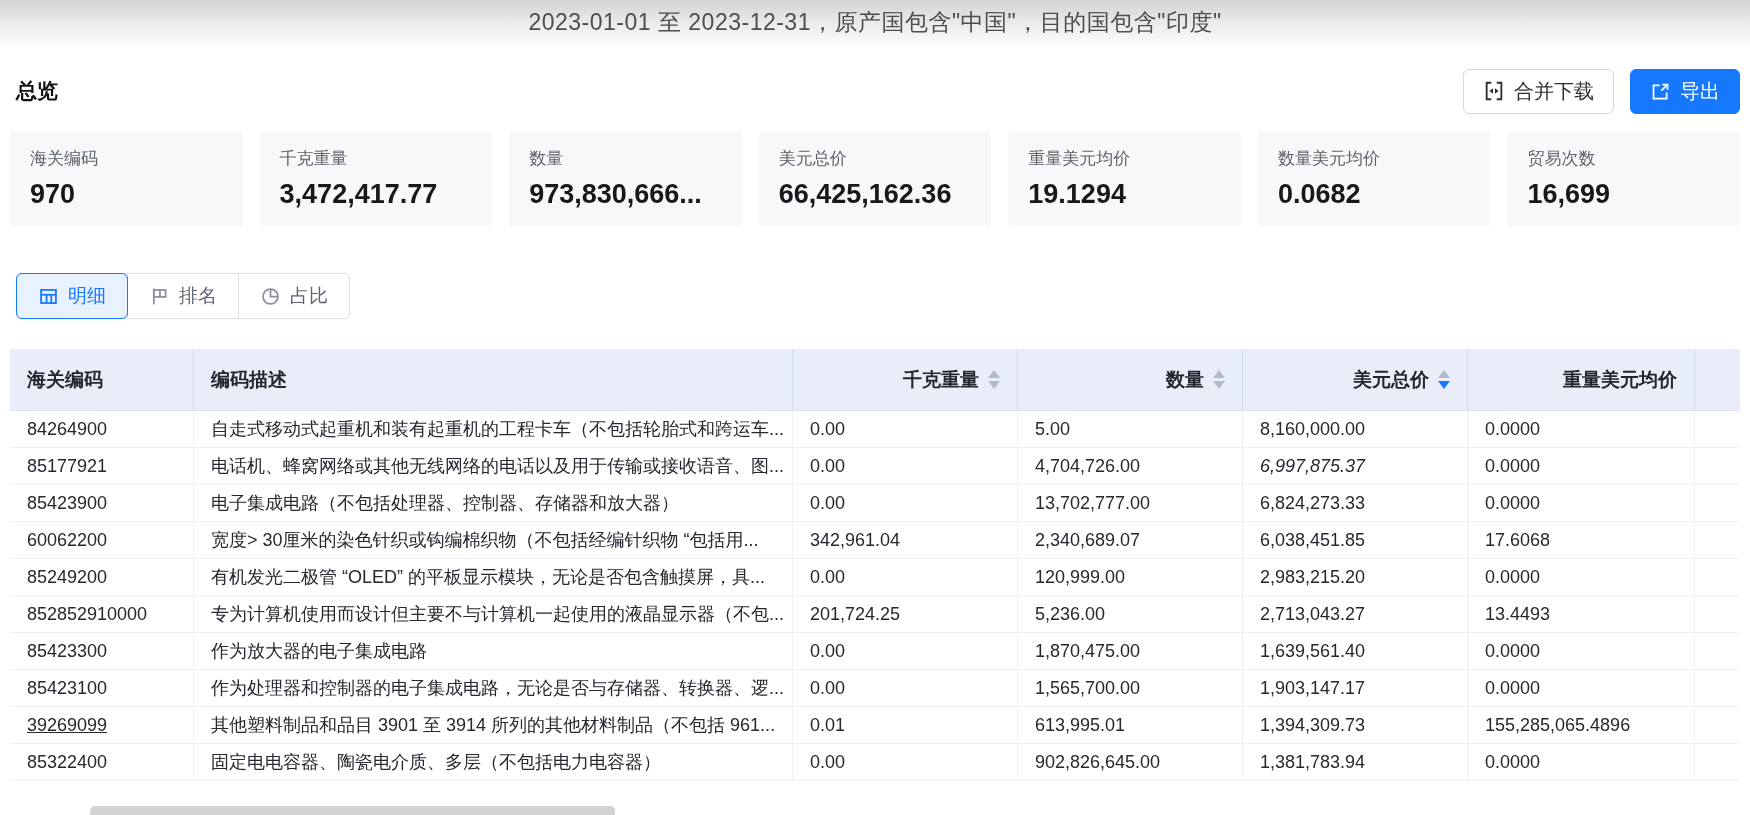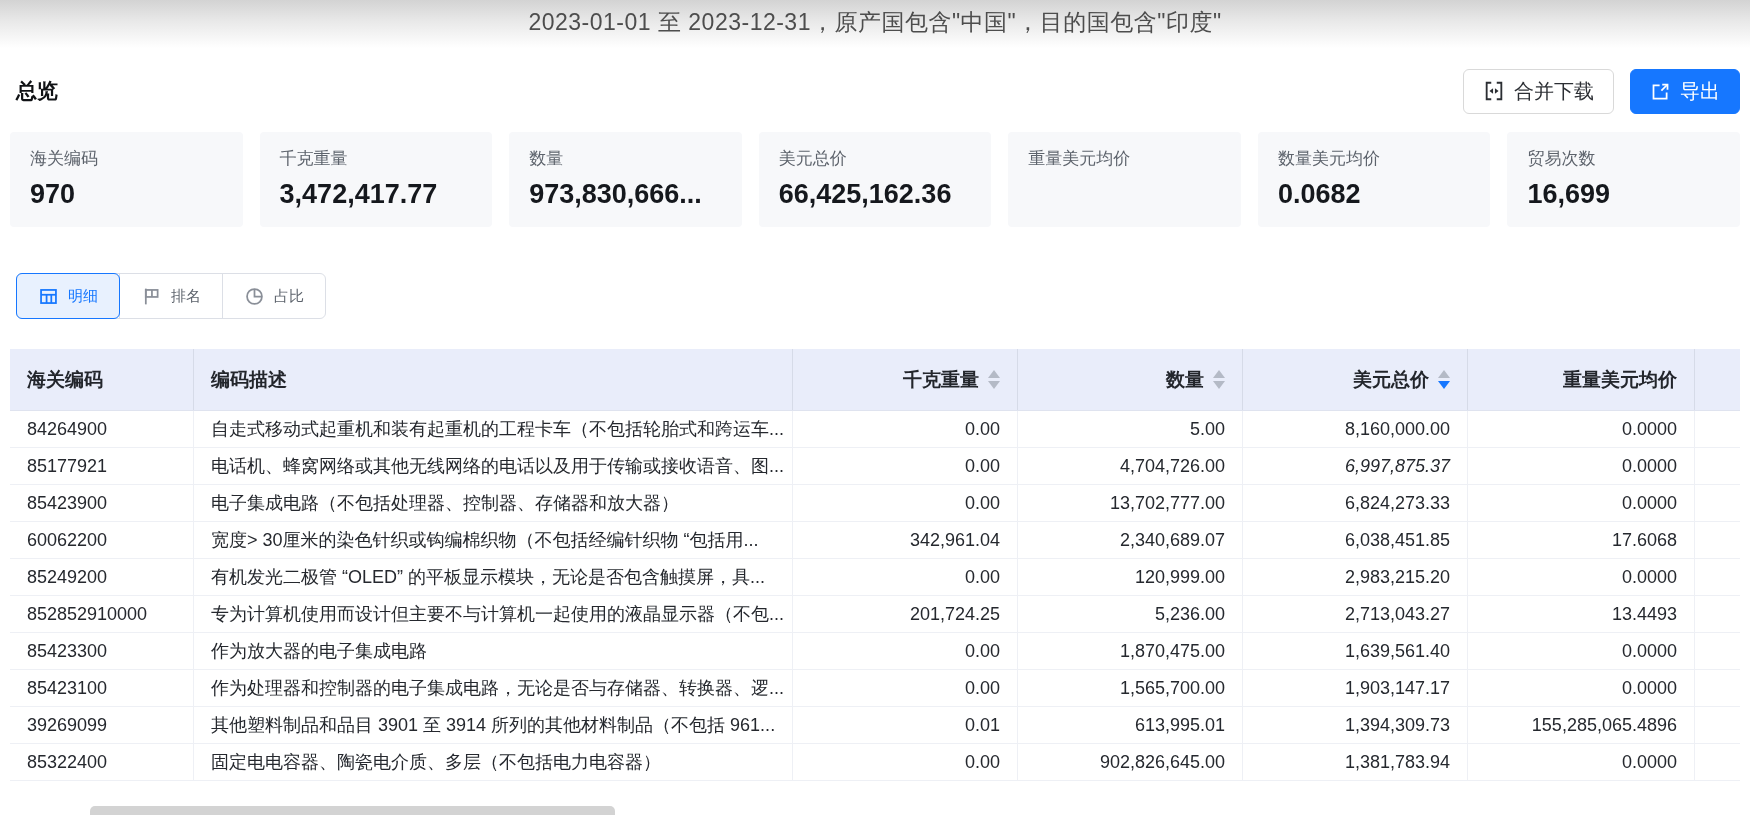--- a/index.html
+++ b/index.html
@@ -30,21 +30,21 @@
     white-space:nowrap; overflow:hidden; }
 
   
   .details-row { display:flex; justify-content:space-between; align-items:center;
     margin:46px 10px 0 16px; height:46px; }
   .details-left { display:flex; align-items:baseline; gap:16px; }
   .match-info { font-size:18px; color:#8a8f98; }
   .match-count { color:#d9363e; padding:0 4px; }
   .tabs { display:flex; align-items:stretch; background:#fff; border:1px solid #dcdfe6;
     border-radius:6px; height:46px; }
-  .tab { display:flex; align-items:center; gap:9px; padding:0 21px; font-size:15px;
+  .tab { display:flex; align-items:center; gap:9px; padding:0 21px; font-size:19px;
     color:#5d636c; cursor:pointer; border-left:1px solid #dcdfe6; position:relative; }
   .tab:first-child { border-left:none; }
   .tab svg { display:block; }
   .tab .stroke { stroke:#8a8f98; }
   .tab.active { color:#1677ff; background:#e8f1fe; border:1px solid #1677ff;
     border-radius:6px; margin:-1px; z-index:2; }
   .tab.active .stroke { stroke:#1677ff; }
 
   
   .table { margin:30px 10px 0 10px; width:1730px; }
@@ -56,21 +56,21 @@
   .sorter { display:inline-flex; flex-direction:column; margin-left:9px; cursor:pointer; }
   .caret-up { width:0; height:0; border-left:6px solid transparent; border-right:6px solid transparent;
     border-bottom:8px solid #b4bac6; }
   .caret-down { width:0; height:0; border-left:6px solid transparent; border-right:6px solid transparent;
     border-top:8px solid #b4bac6; margin-top:3px; }
   .caret-down.active { border-top-color:#1677ff; }
 
   .tbody .tr { display:flex; height:37px; border-bottom:1px solid #eef0f5; background:#fff; }
   .td { font-size:18px; line-height:36px; padding:0 17px; border-right:1px solid #eef0f5;
     white-space:nowrap; overflow:hidden; color:#25282e; }
-  .td.right { text-align:right; }
+  .td.right { text-align:left; }
   .td:last-child { border-right:none; }
 
   .hscroll-thumb { position:absolute; left:90px; bottom:0; width:525px; height:9px;
     background:#d3d3d3; border-radius:5px 5px 0 0; }
 </style>
 </head>
 <body>
 
 <div class="topbar">
   <div class="title">2023-01-01 至 2023-12-31，原产国包含"中国"，目的国包含"印度"</div>
@@ -115,20 +115,21 @@
     <div class="card">
     <div class="card-label">数量</div>
     <div class="card-value">973,830,666...</div>
   </div>
     <div class="card">
     <div class="card-label">美元总价</div>
     <div class="card-value">66,425,162.36</div>
   </div>
     <div class="card">
     <div class="card-label">重量美元均价</div>
+    <div class="card-value">19.1294</div>
   </div>
     <div class="card">
     <div class="card-label">数量美元均价</div>
     <div class="card-value">0.0682</div>
   </div>
     <div class="card">
     <div class="card-label">贸易次数</div>
     <div class="card-value">16,699</div>
   </div>
   </div>
@@ -275,21 +276,21 @@
       <div class="tr">
         <div class="td left" style="width: 184px;">85423100</div>
         <div class="td left" style="width: 599px;">作为处理器和控制器的电子集成电路，无论是否与存储器、转换器、逻...</div>
         <div class="td right" style="width: 225px;">0.00</div>
         <div class="td right" style="width: 225px;">1,565,700.00</div>
         <div class="td right" style="width: 225px;">1,903,147.17</div>
         <div class="td right" style="width: 227px;">0.0000</div>
         <div class="td" style="width: 45px;"></div>
       </div>
       <div class="tr">
-        <div class="td left" style="width: 184px;">39269099</div>
+        <div class="td left" style="width: 184px; text-decoration: underline;">39269099</div>
         <div class="td left" style="width: 599px;">其他塑料制品和品目 3901 至 3914 所列的其他材料制品（不包括 961...</div>
         <div class="td right" style="width: 225px;">0.01</div>
         <div class="td right" style="width: 225px;">613,995.01</div>
         <div class="td right" style="width: 225px;">1,394,309.73</div>
         <div class="td right" style="width: 227px;">155,285,065.4896</div>
         <div class="td" style="width: 45px;"></div>
       </div>
       <div class="tr">
         <div class="td left" style="width: 184px;">85322400</div>
         <div class="td left" style="width: 599px;">固定电电容器、陶瓷电介质、多层（不包括电力电容器）</div>

